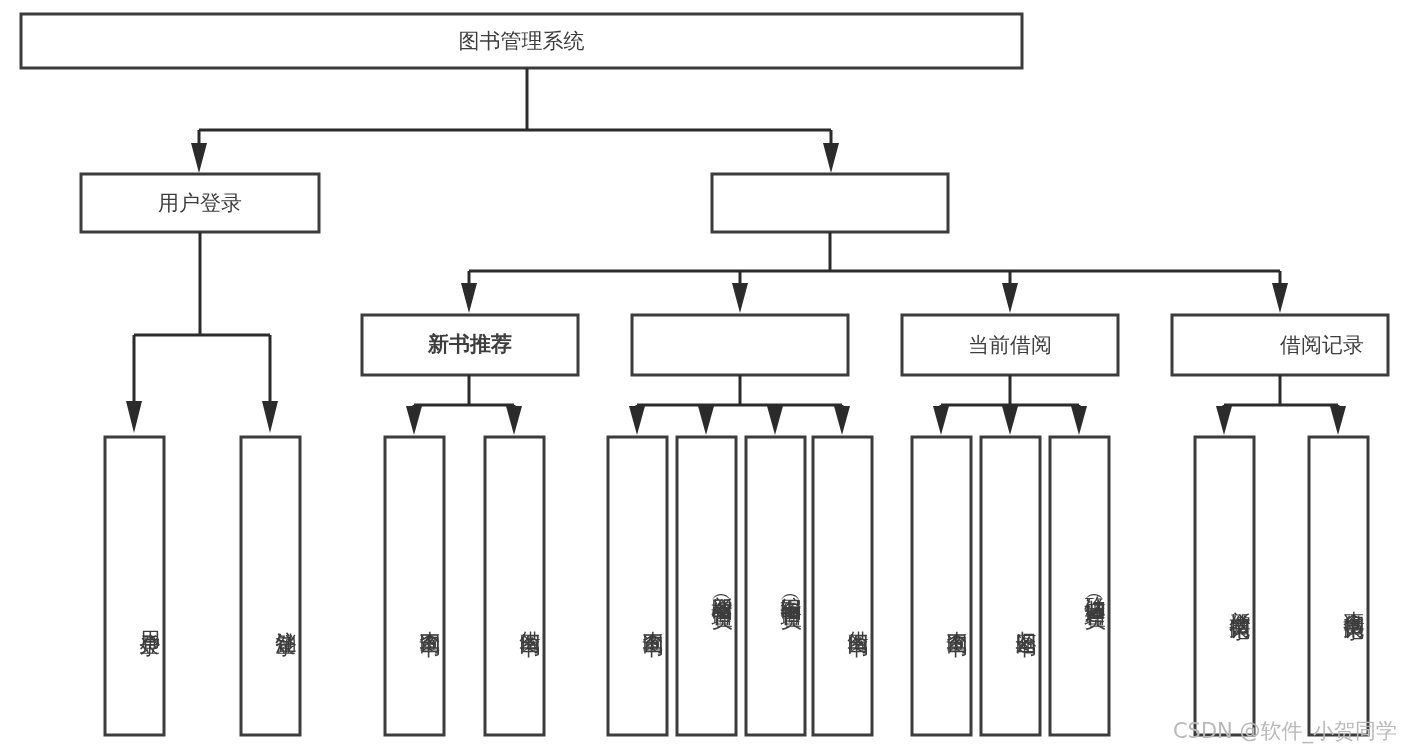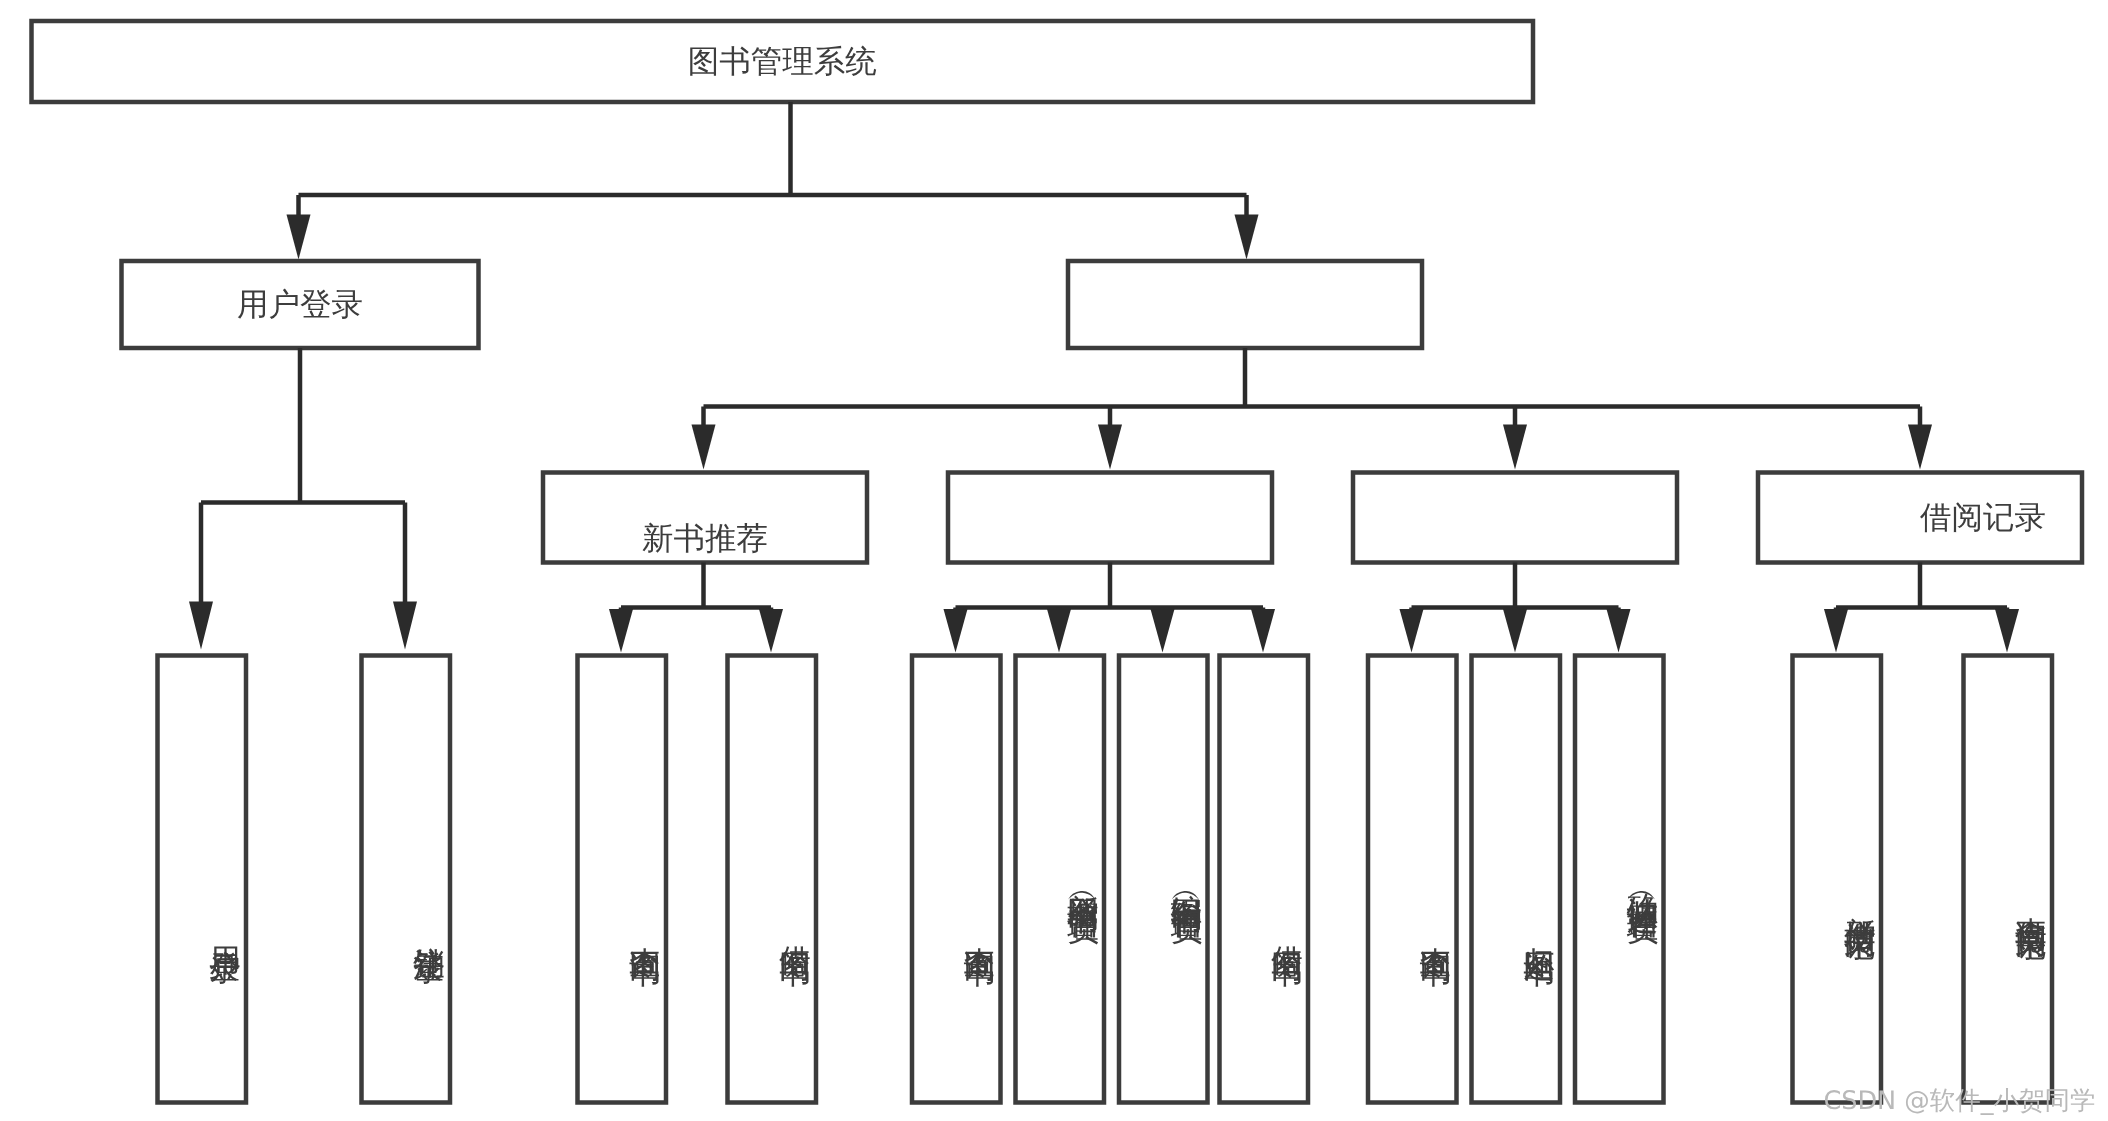--- a/index.html
+++ b/index.html
@@ -72,21 +72,21 @@
     display: flex;
     align-items: flex-start;
     justify-content: center;
     white-space: nowrap;
     pointer-events: none;
   }
   .watermark {
     position: absolute;
     right: 8px;
     bottom: 2px;
-    font-size: 17px;
+    font-size: 21px;
     color: #b9b9b9;
     font-family: "DejaVu Sans", "Liberation Sans", sans-serif;
     white-space: nowrap;
     pointer-events: none;
   }
 </style>
 </head>
 <body>
 
 <div id="diagram-root">
@@ -179,23 +179,24 @@
 
     <rect class="node-rect-leaf" x="1195" y="437" width="59" height="298"></rect>
     <rect class="node-rect-leaf" x="1309" y="437" width="59" height="298"></rect>
   </svg>
 
   <div class="node-label" style="left:21px; top:14px; width:1001px; height:54px;">图书管理系统</div>
 
   <div class="node-label" style="left:81px; top:174px; width:238px; height:58px;">用户登录</div>
 
 
-  <div class="node-label" style="left:362px; top:329px; width:216px; height:60px;">新书推荐</div>
-
-
+  <div class="node-label" style="left:362px; top:314px; width:216px; height:60px;font-weight:bold;">新书推荐</div>
+
+
+  <div class="node-label" style="left:902px; top:315px; width:216px; height:60px;">当前借阅</div>
 
   <div class="node-label" style="left:1172px; top:315px; width:216px; height:60px;padding-left:42px;">借阅记录</div>
 
   <div class="leaf-label" style="left:105px; top:505px; width:59px; height:225px;">用户登录</div>
 
   <div class="leaf-label" style="left:241px; top:505px; width:59px; height:225px;">注销登录</div>
 
   <div class="leaf-label" style="left:385px; top:505px; width:59px; height:225px;">查询图书</div>
 
   <div class="leaf-label" style="left:485px; top:505px; width:59px; height:225px;">借阅图书</div>

